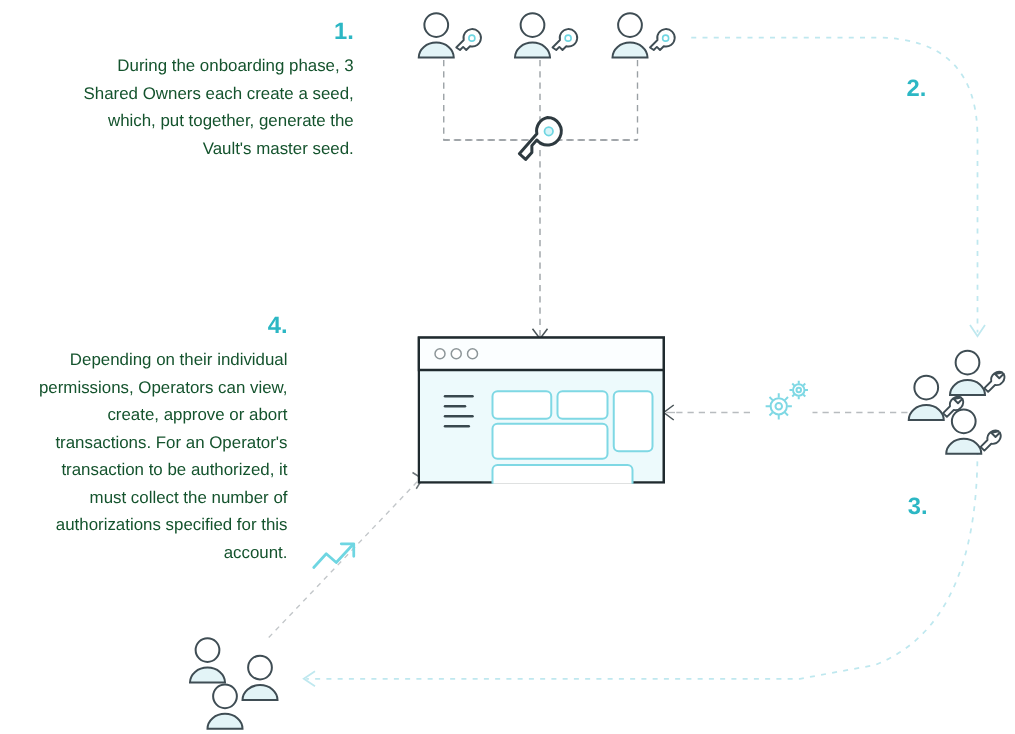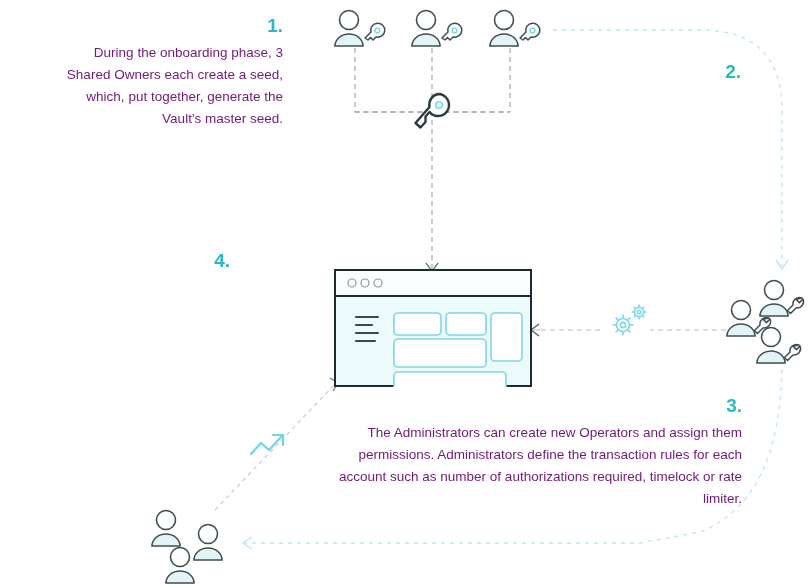--- a/index.html
+++ b/index.html
@@ -14,21 +14,21 @@
   #stage{position:relative;width:812px;height:587px;}
 
   .svg-layer{position:absolute;left:0;top:0;width:812px;height:587px;}
 
   .step{position:absolute;}
   .step .num{
     font-size:19px;font-weight:bold;color:#2cb7c4;
     line-height:1.1;margin-bottom:5px;
   }
   .step .body{
-    font-size:13.5px;line-height:22px;color:#701a75;
+    font-size:13.5px;line-height:22px;color:#14532d;
   }
   .align-right{text-align:right;}
 
   #step1{left:58px;top:16px;width:225px;}
   #step2{left:545px;top:62px;width:196px;}
   #step3{left:330px;top:396px;width:412px;}
   #step4{left:30px;top:251px;width:200px;}
 
   .icon{position:absolute;}
 </style>
@@ -175,20 +175,20 @@
     <div class="num">1.</div>
     <div class="body">During the onboarding phase, 3 Shared Owners each create a seed, which, put together, generate the Vault's master seed.</div>
   </div>
 
   <div class="step align-right" id="step2">
     <div class="num">2.</div>
   </div>
 
   <div class="step align-right" id="step3">
     <div class="num">3.</div>
-    <div class="body">The Administrators can create new Operators and assign them permissions. Administrators define the transaction rules for each account such as number of authorizations required, timelock or rate limiter.</div>
   </div>
 
   <div class="step align-right" id="step4">
     <div class="num">4.</div>
+    <div class="body">Depending on their individual permissions, Operators can view, create, approve or abort transactions. For an Operator's transaction to be authorized, it must collect the number of authorizations specified for this account.</div>
   </div>
 
 </div>
 
 </body></html>

